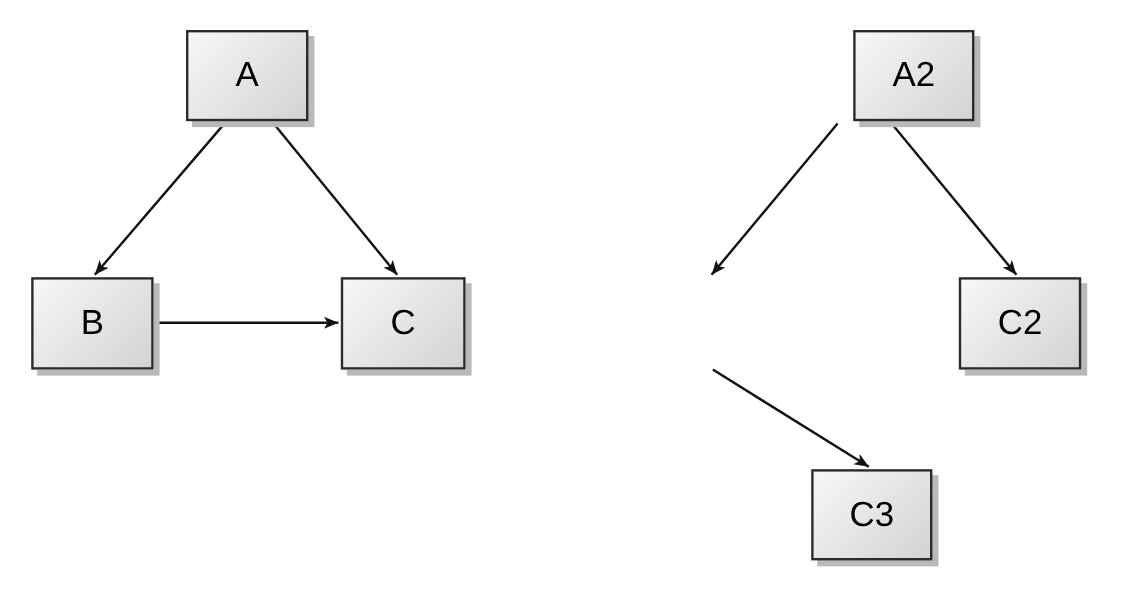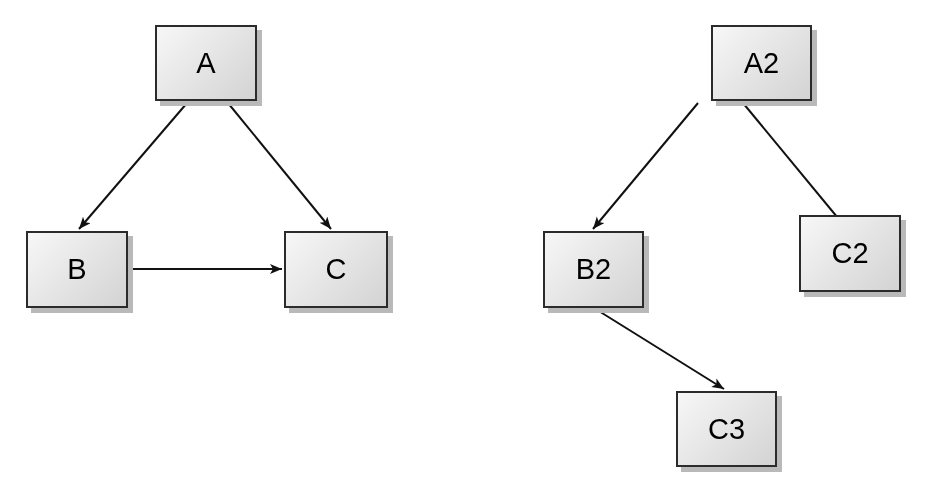--- a/index.html
+++ b/index.html
@@ -72,22 +72,19 @@
     </div>
     <div class="node" style="left: 26px; top: 231px; width: 102px; height: 77px;">
       <span class="node-label">B</span>
     </div>
     <div class="node" style="left: 284px; top: 231px; width: 104px; height: 77px;">
       <span class="node-label">C</span>
     </div>
     <div class="node" style="left: 669px; top: 25px; width: 101px; height: 76px; margin-left: 42px;">
       <span class="node-label">A2</span>
     </div>
-    <div class="node" style="left: 543px; top: 231px; width: 101px; height: 77px;">
-      <span class="node-label">B2</span>
-    </div>
-    <div class="node" style="left: 799px; top: 215px; width: 102px; height: 77px;">
+    <div class="node" style="left: 799px; top: 231px; width: 102px; height: 77px;">
       <span class="node-label">C2</span>
     </div>
     <div class="node" style="left: 676px; top: 391px; width: 101px; height: 76px;">
       <span class="node-label">C3</span>
     </div>
   </div>
 
 </body></html>

